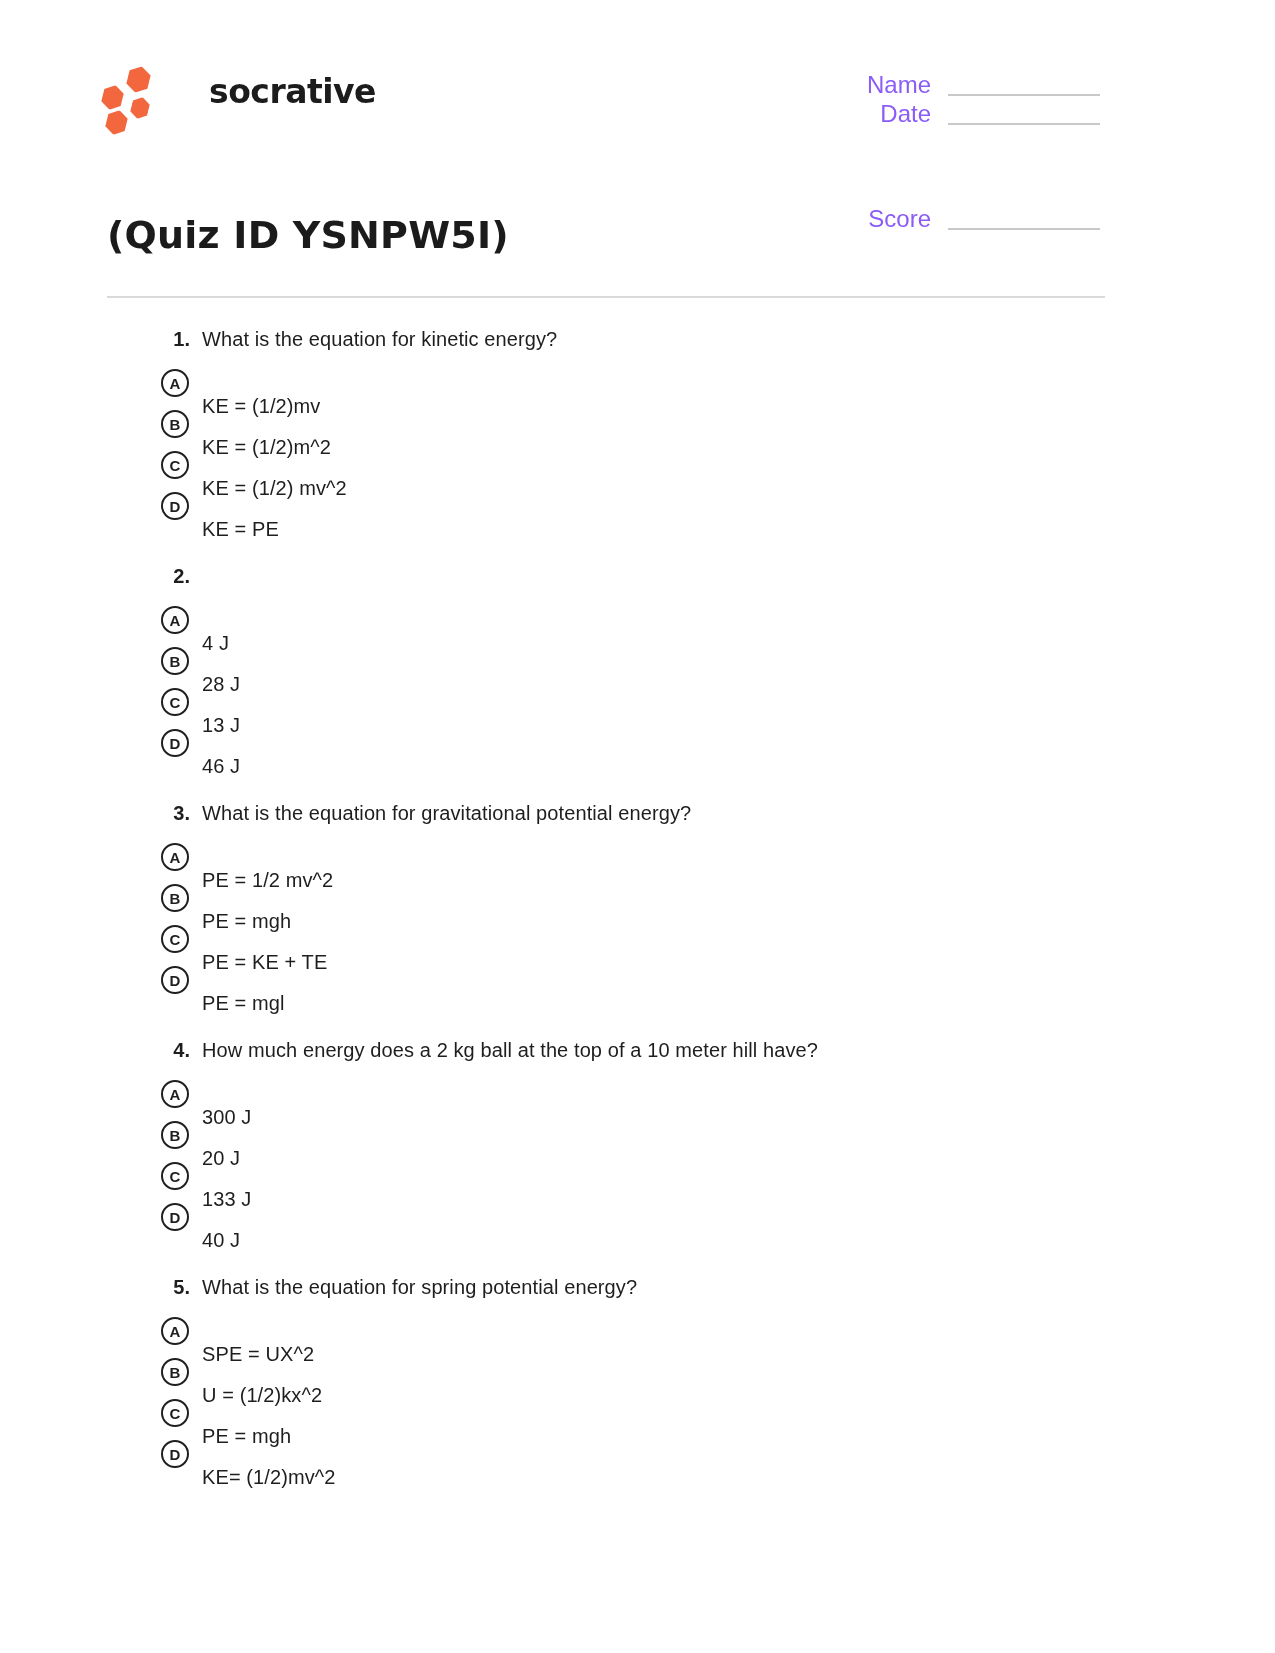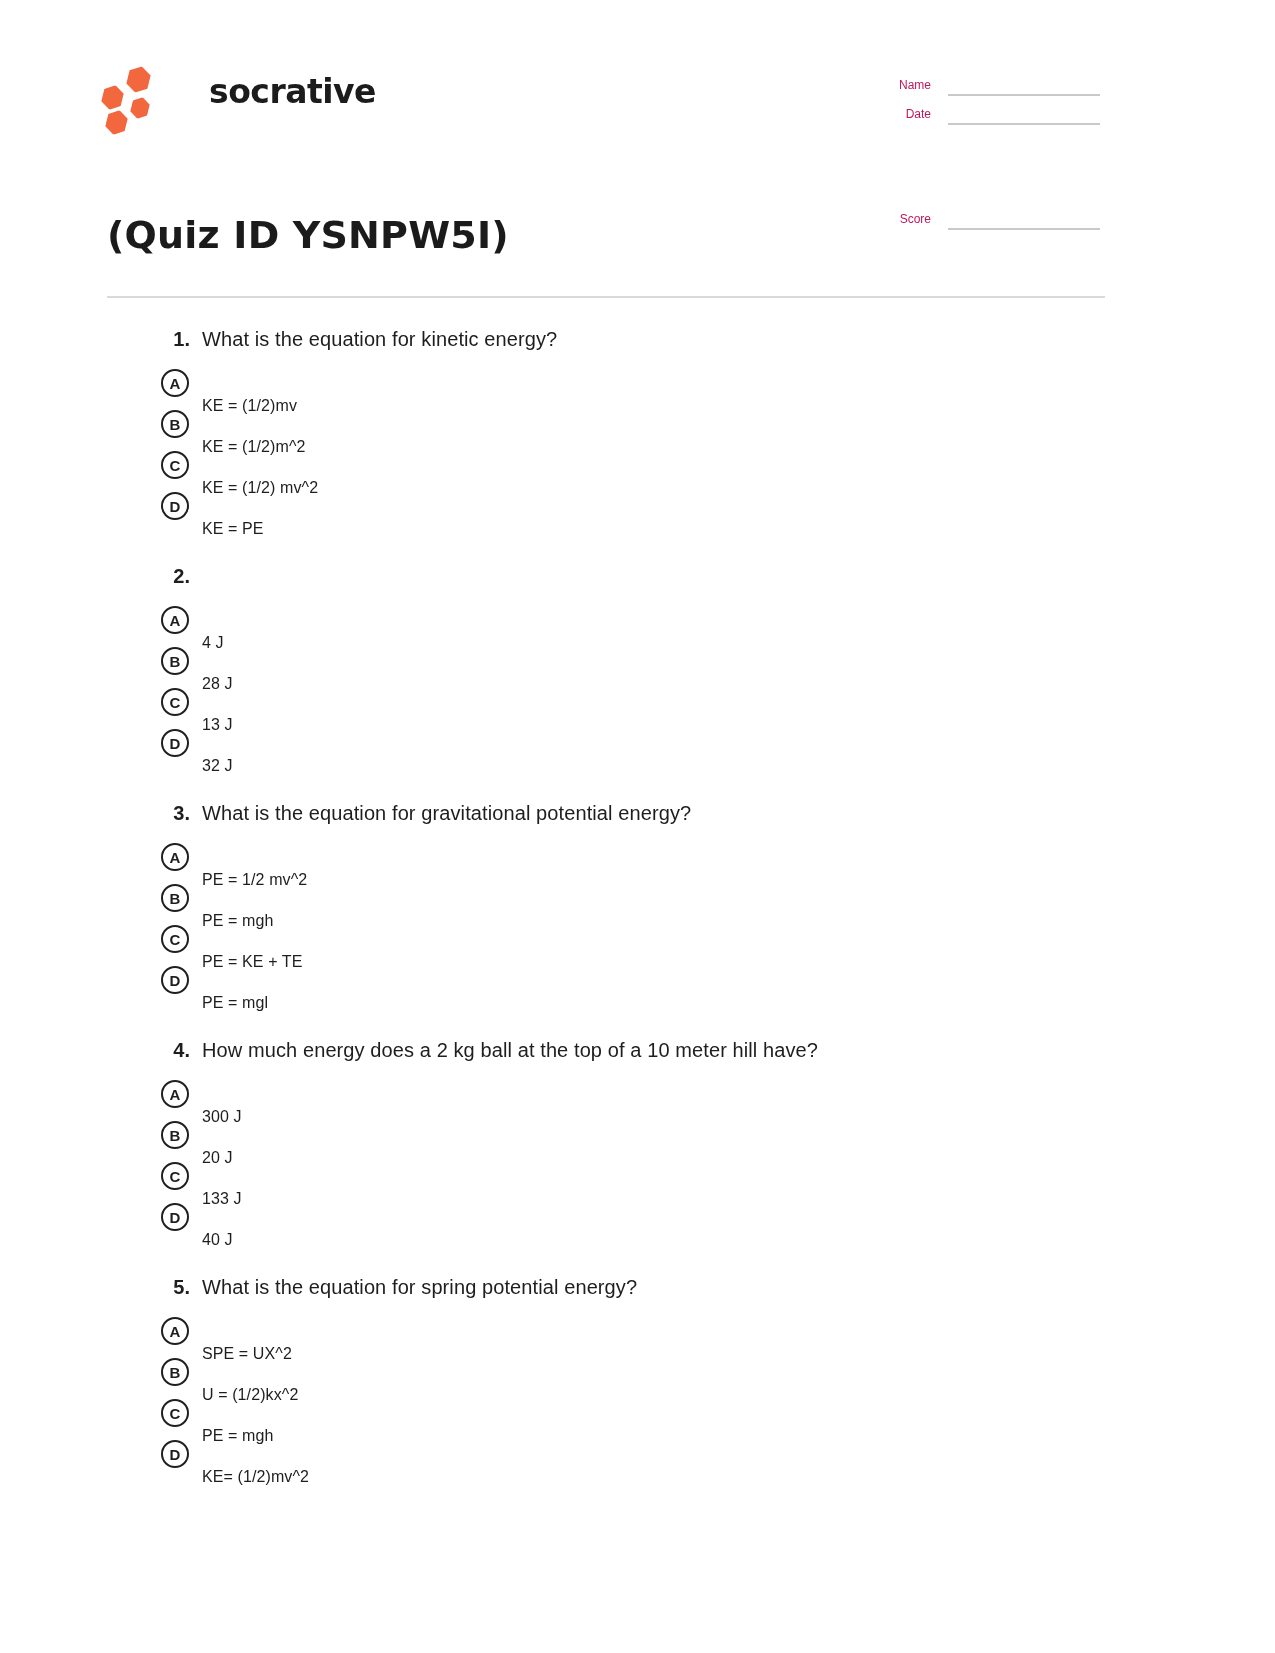--- a/index.html
+++ b/index.html
@@ -26,21 +26,21 @@
   .hex-a{width:25px;height:27px;left:26px;top:2px;transform:rotate(14deg);}
   .hex-b{width:23px;height:25px;left:1px;top:21px;transform:rotate(14deg);}
   .hex-c{width:20px;height:22px;left:30px;top:33px;transform:rotate(14deg);}
   .hex-d{width:23px;height:25px;left:5px;top:46px;transform:rotate(14deg);}
   .wordmark{
     font-family:"DejaVu Sans",sans-serif;font-weight:700;font-size:33px;
     color:#1C1C1C;letter-spacing:-0.5px;margin-left:7px;margin-top:8px;
   }
 
   .field-row{position:absolute;display:flex;align-items:flex-end;right:175px;}
-  .field-label{font-size:12px;color:#be185d;line-height:22px;}
+  .field-label{font-size:24px;color:#8b5cf6;line-height:22px;}
   .field-line{width:152px;border-bottom:2px solid var(--underline);height:22px;margin-left:17px;}
   .row-name{top:74px;}
   .row-date{top:103px;}
   .row-score{top:208px;}
 
   .quiz-title{
     position:absolute;left:107px;top:156px;width:720px;
     font-family:"DejaVu Sans",sans-serif;font-weight:700;
     font-size:38px;line-height:53px;color:#1B1B1B;letter-spacing:0.2px;
   }
@@ -58,21 +58,21 @@
     width:29px;flex:0 0 29px;text-align:right;font-weight:700;font-size:20px;
     margin-right:12px;
   }
   .q-text{font-size:20px;letter-spacing:0.1px;}
   .option{display:flex;align-items:center;height:30px;margin-bottom:11px;}
   .o-circle{
     width:28px;height:28px;flex:0 0 28px;border:2px solid #1F1F1F;border-radius:50%;
     display:flex;align-items:center;justify-content:center;
     font-weight:700;font-size:15px;margin-right:13px;
   }
-  .o-text{font-size:16px;letter-spacing:0.1px;margin-top:46px;}
+  .o-text{font-size:20px;letter-spacing:0.1px;margin-top:46px;}
 </style>
 </head>
 <body>
 
 <div class="logo">
   <span class="hexes">
     <span class="hex hex-a"></span>
     <span class="hex hex-b"></span>
     <span class="hex hex-c"></span>
     <span class="hex hex-d"></span>
@@ -135,21 +135,21 @@
         <div class="option">
     <span class="o-circle">B</span>
     <span class="o-text">28 J</span>
   </div>
         <div class="option">
     <span class="o-circle">C</span>
     <span class="o-text">13 J</span>
   </div>
         <div class="option">
     <span class="o-circle">D</span>
-    <span class="o-text">32 J</span>
+    <span class="o-text">46 J</span>
   </div>
       </div>
   </div>
     <div class="question">
     <div class="q-row">
       <span class="q-num">3.</span>
       <span class="q-text">What is the equation for gravitational potential energy?</span>
     </div>
     <div>
         <div class="option">

